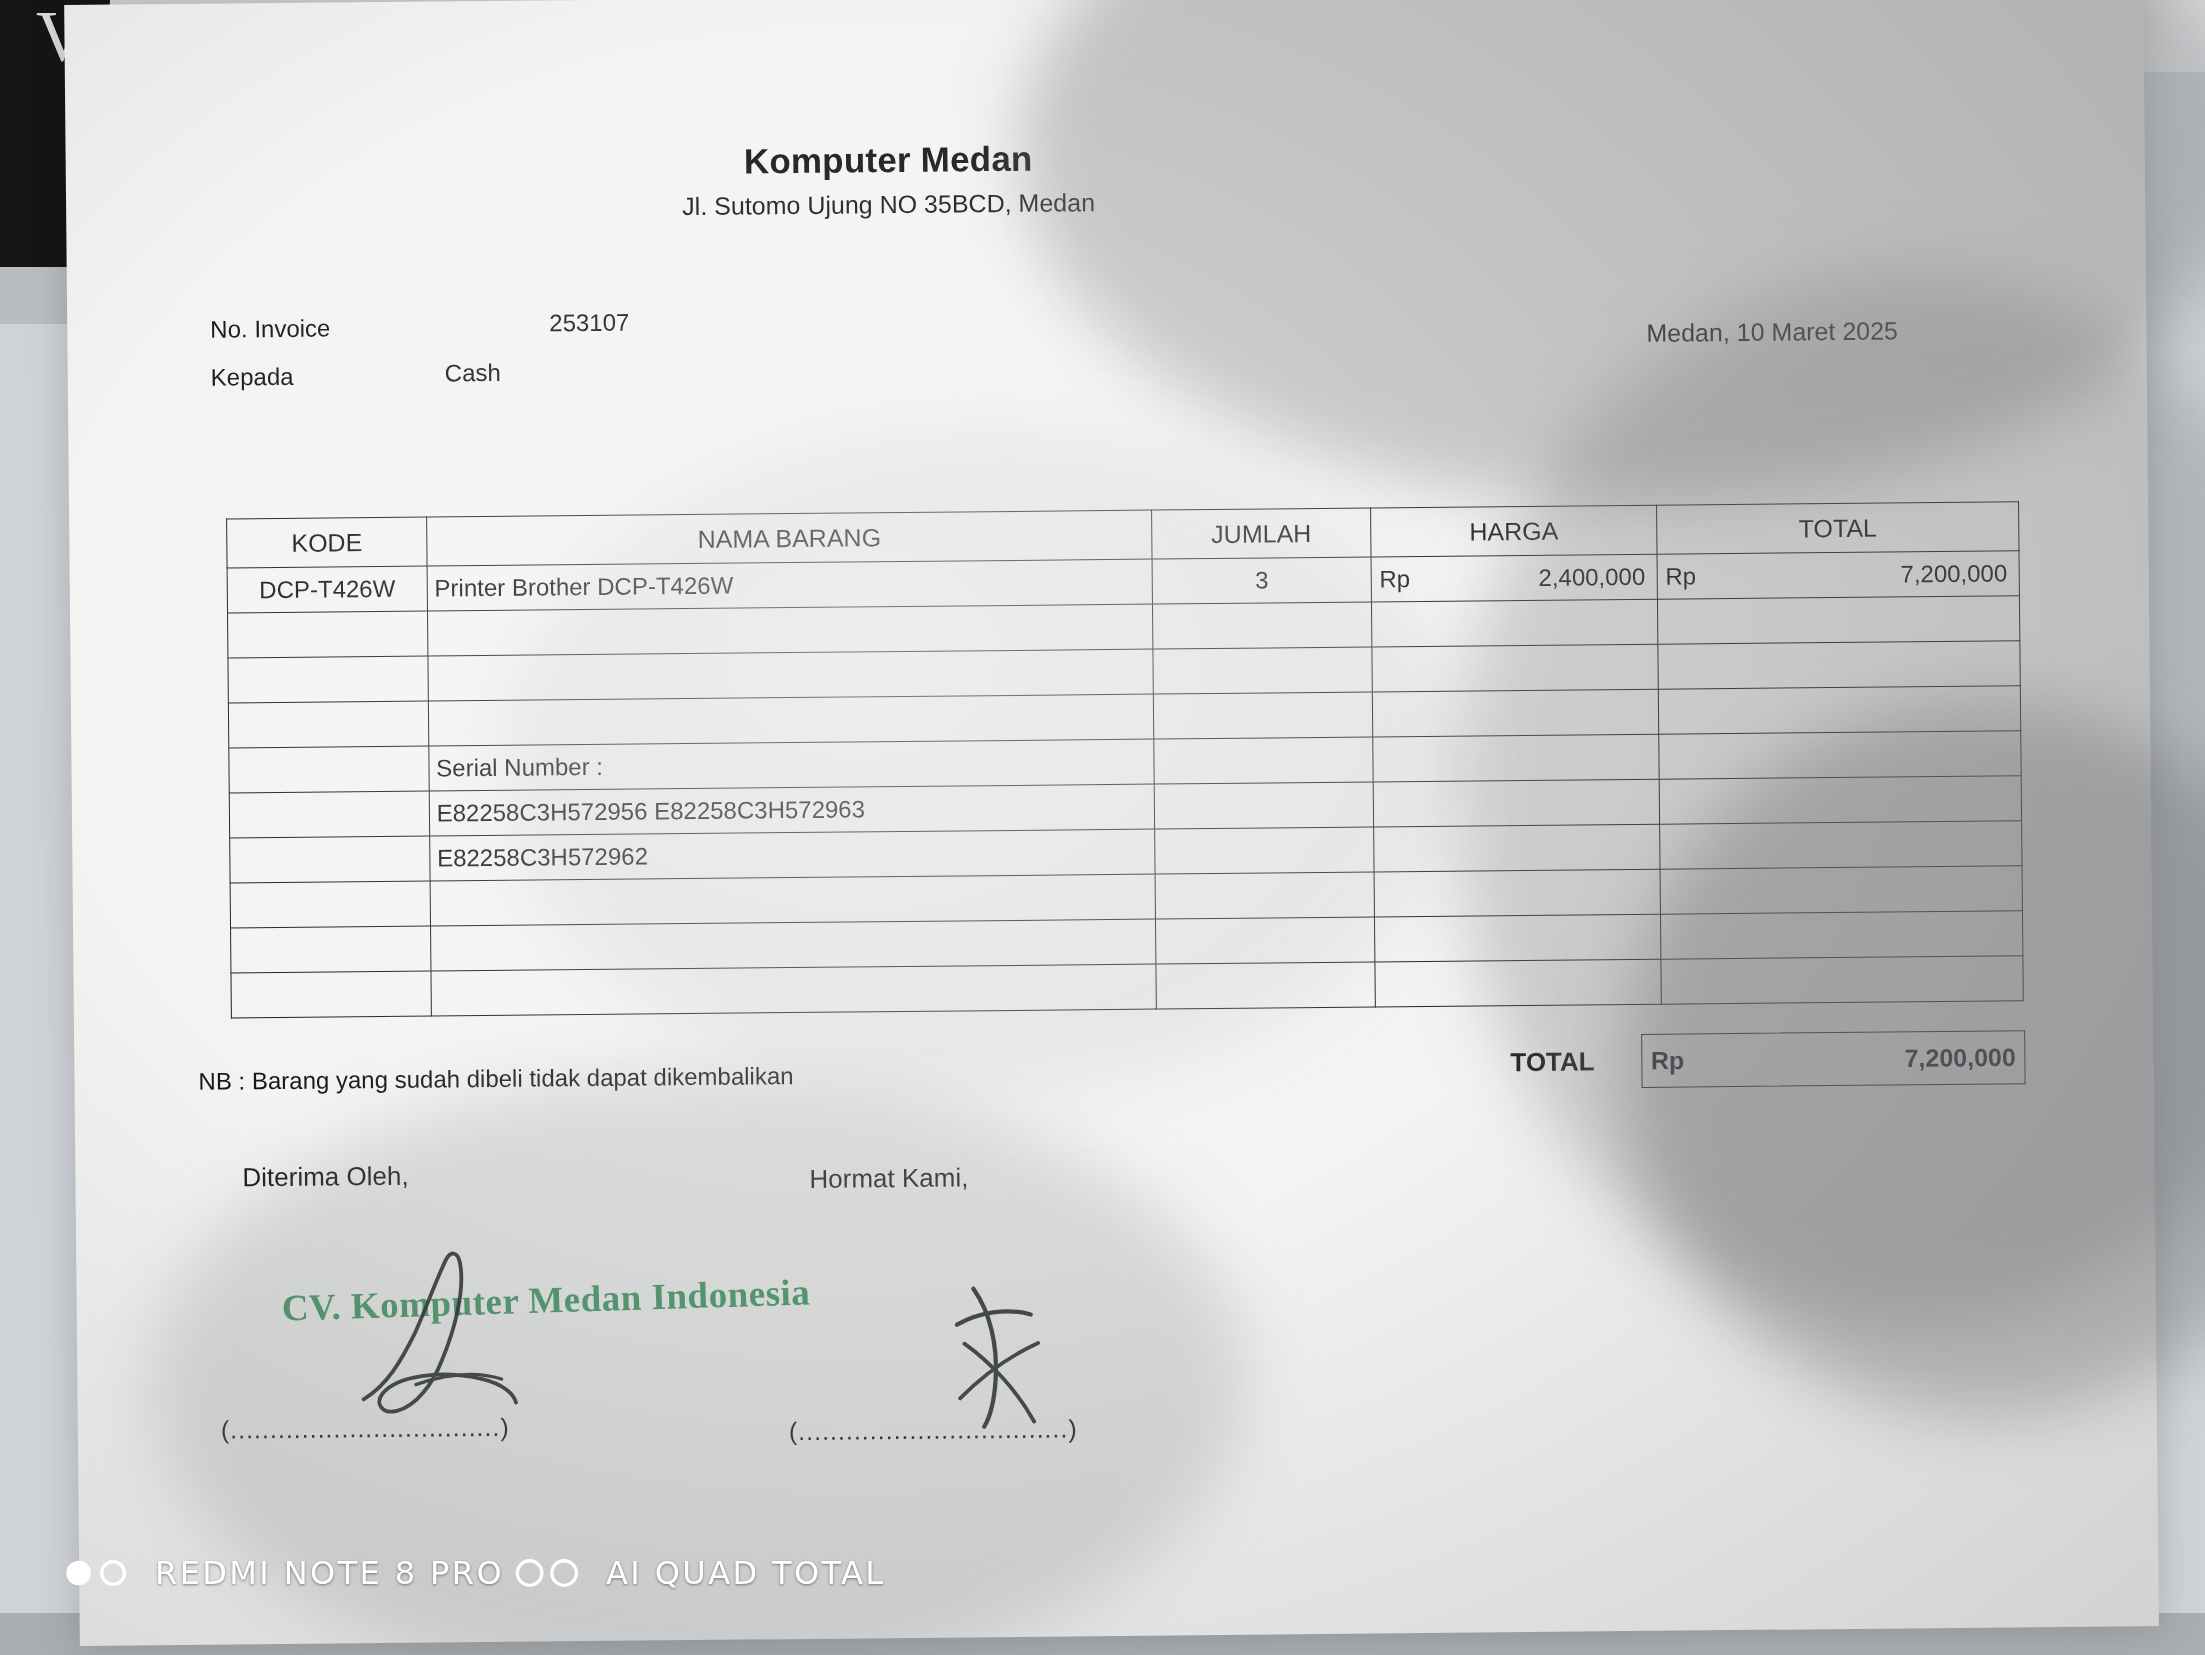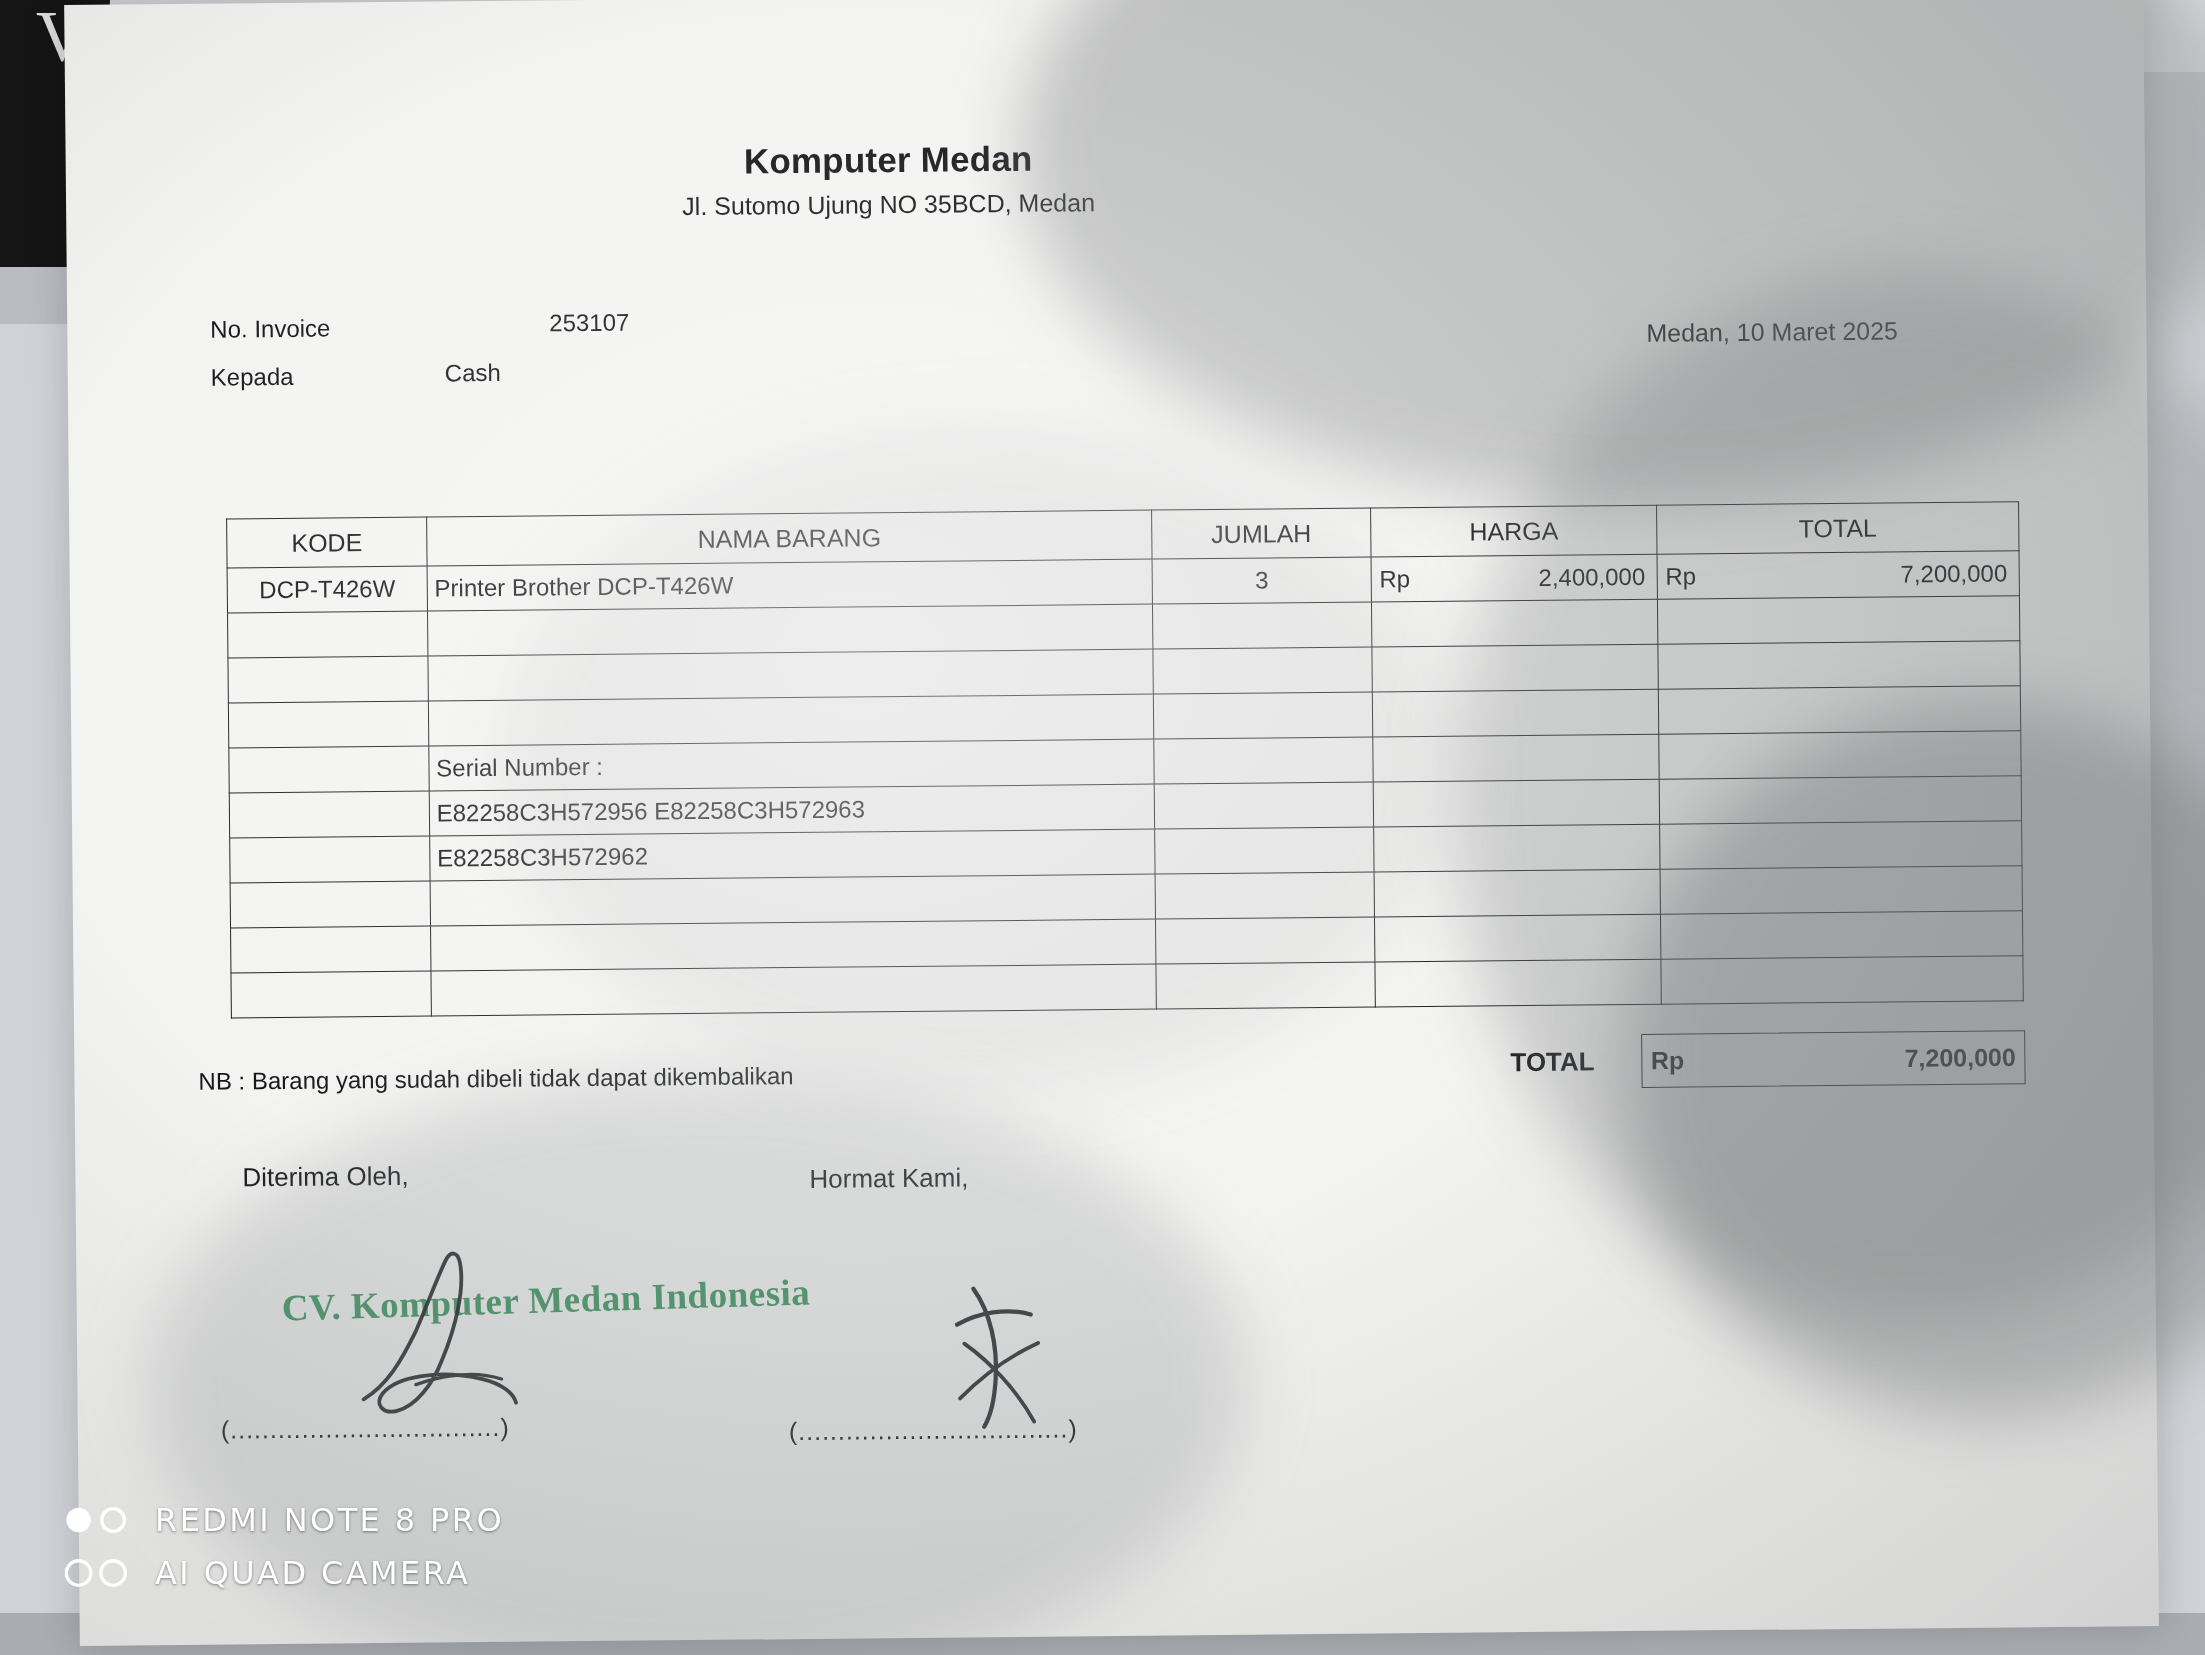--- a/index.html
+++ b/index.html
@@ -268,22 +268,22 @@
     font-size: 25px;
     letter-spacing: 1px;
   }
 
   
   #watermark {
     position: absolute;
     left: 57px;
     bottom: 64px;
     display: flex;
-    flex-direction: column;
-    gap: 15px;
+    flex-direction: row;
+    gap: 4px;
     color: #ffffff;
     text-shadow: 0 1px 2.9px rgba(0,0,0,0.45);
   }
   .wm-row {
     display: flex;
     align-items: center;
     gap: 17px;
   }
   .wm-text {
     font-size: 32px;
@@ -456,18 +456,18 @@
         <circle cx="45" cy="36" r="26" fill="#ffffff"></circle>
         <circle cx="118" cy="36" r="24" fill="none" stroke="#ffffff" stroke-width="7"></circle>
       </svg>
       <span class="wm-text">REDMI NOTE 8 PRO</span>
     </div>
     <div class="wm-row">
       <svg class="wm-icon" width="81" height="34" viewBox="0 0 170 72">
         <circle cx="45" cy="36" r="26" fill="none" stroke="#ffffff" stroke-width="7"></circle>
         <circle cx="118" cy="36" r="26" fill="none" stroke="#ffffff" stroke-width="7"></circle>
       </svg>
-      <span class="wm-text">AI QUAD CAMERA</span>
+      <span class="wm-text">AI QUAD TOTAL</span>
     </div>
   </div>
 
 </div>
 
 
 </body></html>

